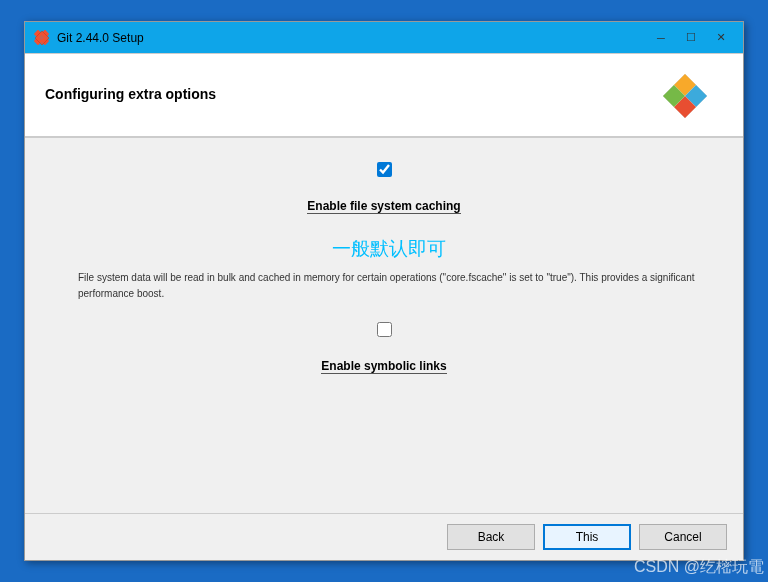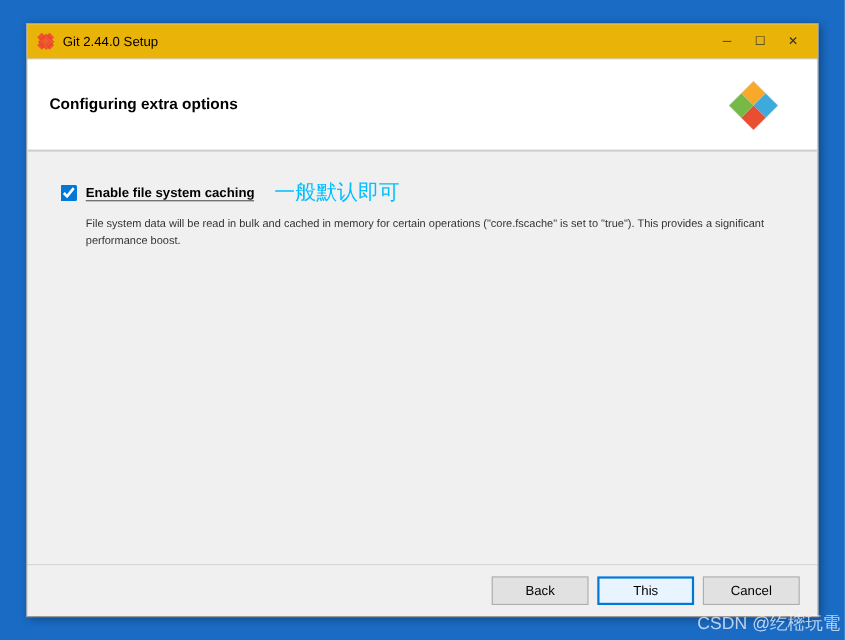--- a/index.html
+++ b/index.html
@@ -19,21 +19,21 @@
       height: 540px;
       background: #f0f0f0;
       border: 1px solid #999;
       box-shadow: 2px 2px 8px rgba(0,0,0,0.4);
       display: flex;
       flex-direction: column;
     }
 
     .title-bar {
       height: 32px;
-      background: #eab308;
+      background: #0ea5e9;
       display: flex;
       align-items: center;
       justify-content: space-between;
       padding: 0 8px;
       border-bottom: 1px solid #ccc;
       flex-shrink: 0;
     }
 
     .title-bar-left {
       display: flex;
@@ -103,22 +103,23 @@
       overflow-y: auto;
     }
 
     .option-block {
       margin-bottom: 20px;
     }
 
     .checkbox-row {
       display: flex;
       align-items: center;
-      gap: 8px;
+      gap: 22px;
       margin-bottom: 8px;
+      flex-direction: column;
     }
 
     .checkbox-input {
       width: 15px;
       height: 15px;
       cursor: pointer;
       flex-shrink: 0;
       accent-color: #0078d7;
     }
 
@@ -232,20 +233,24 @@
     <div class="option-block">
       <div class="checkbox-row">
         <input type="checkbox" class="checkbox-input" id="fscache" checked="" style="">
         <label class="checkbox-label" for="fscache">Enable file system caching</label>
         <span class="annotation-text">一般默认即可</span>
       </div>
       <div class="option-description">File system data will be read in bulk and cached in memory for certain operations ("core.fscache" is set to "true"). This provides a significant performance boost.</div>
     </div>
 
     <div class="option-block">
+      <div class="checkbox-row">
+        <input type="checkbox" class="checkbox-input" id="symlinks" style="">
+        <label class="checkbox-label" for="symlinks">Enable symbolic links</label>
+      </div>
     </div>
 
   </div>
 
   <div class="footer-area">
     <div class="button-row">
       <button class="btn">Back</button>
       <button class="btn btn-next">This</button>
       <button class="btn">Cancel</button>
     </div>

